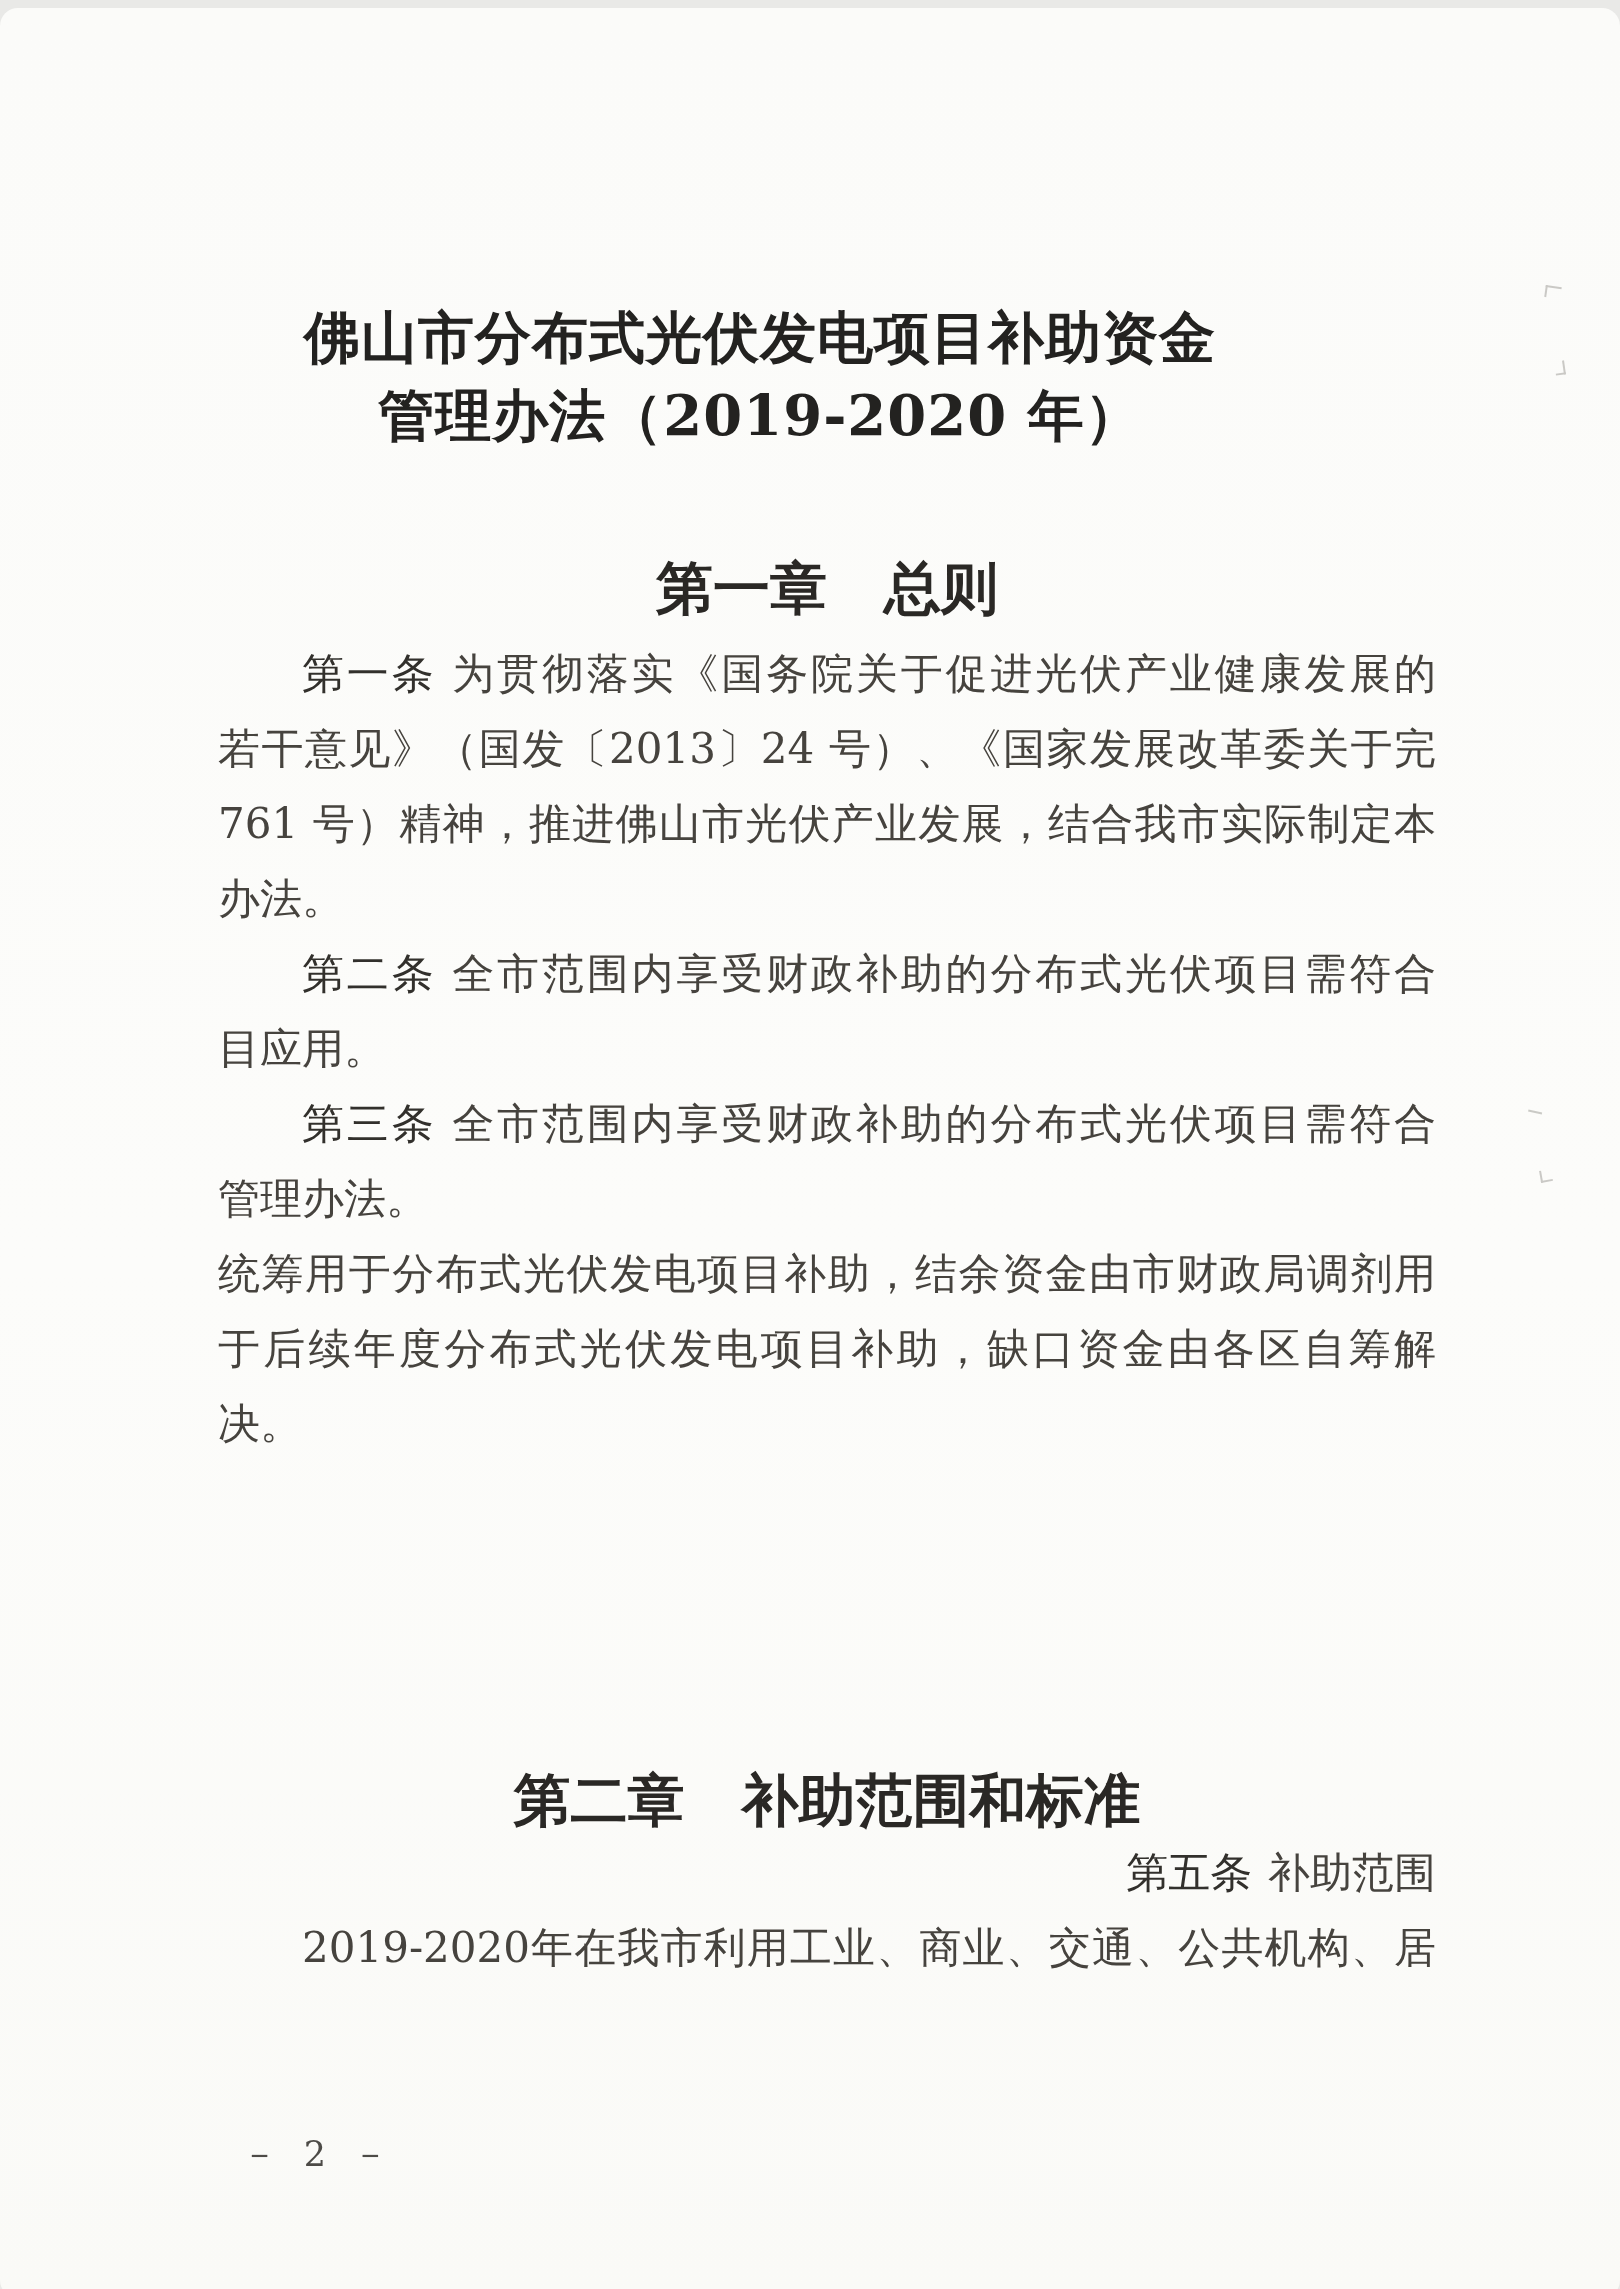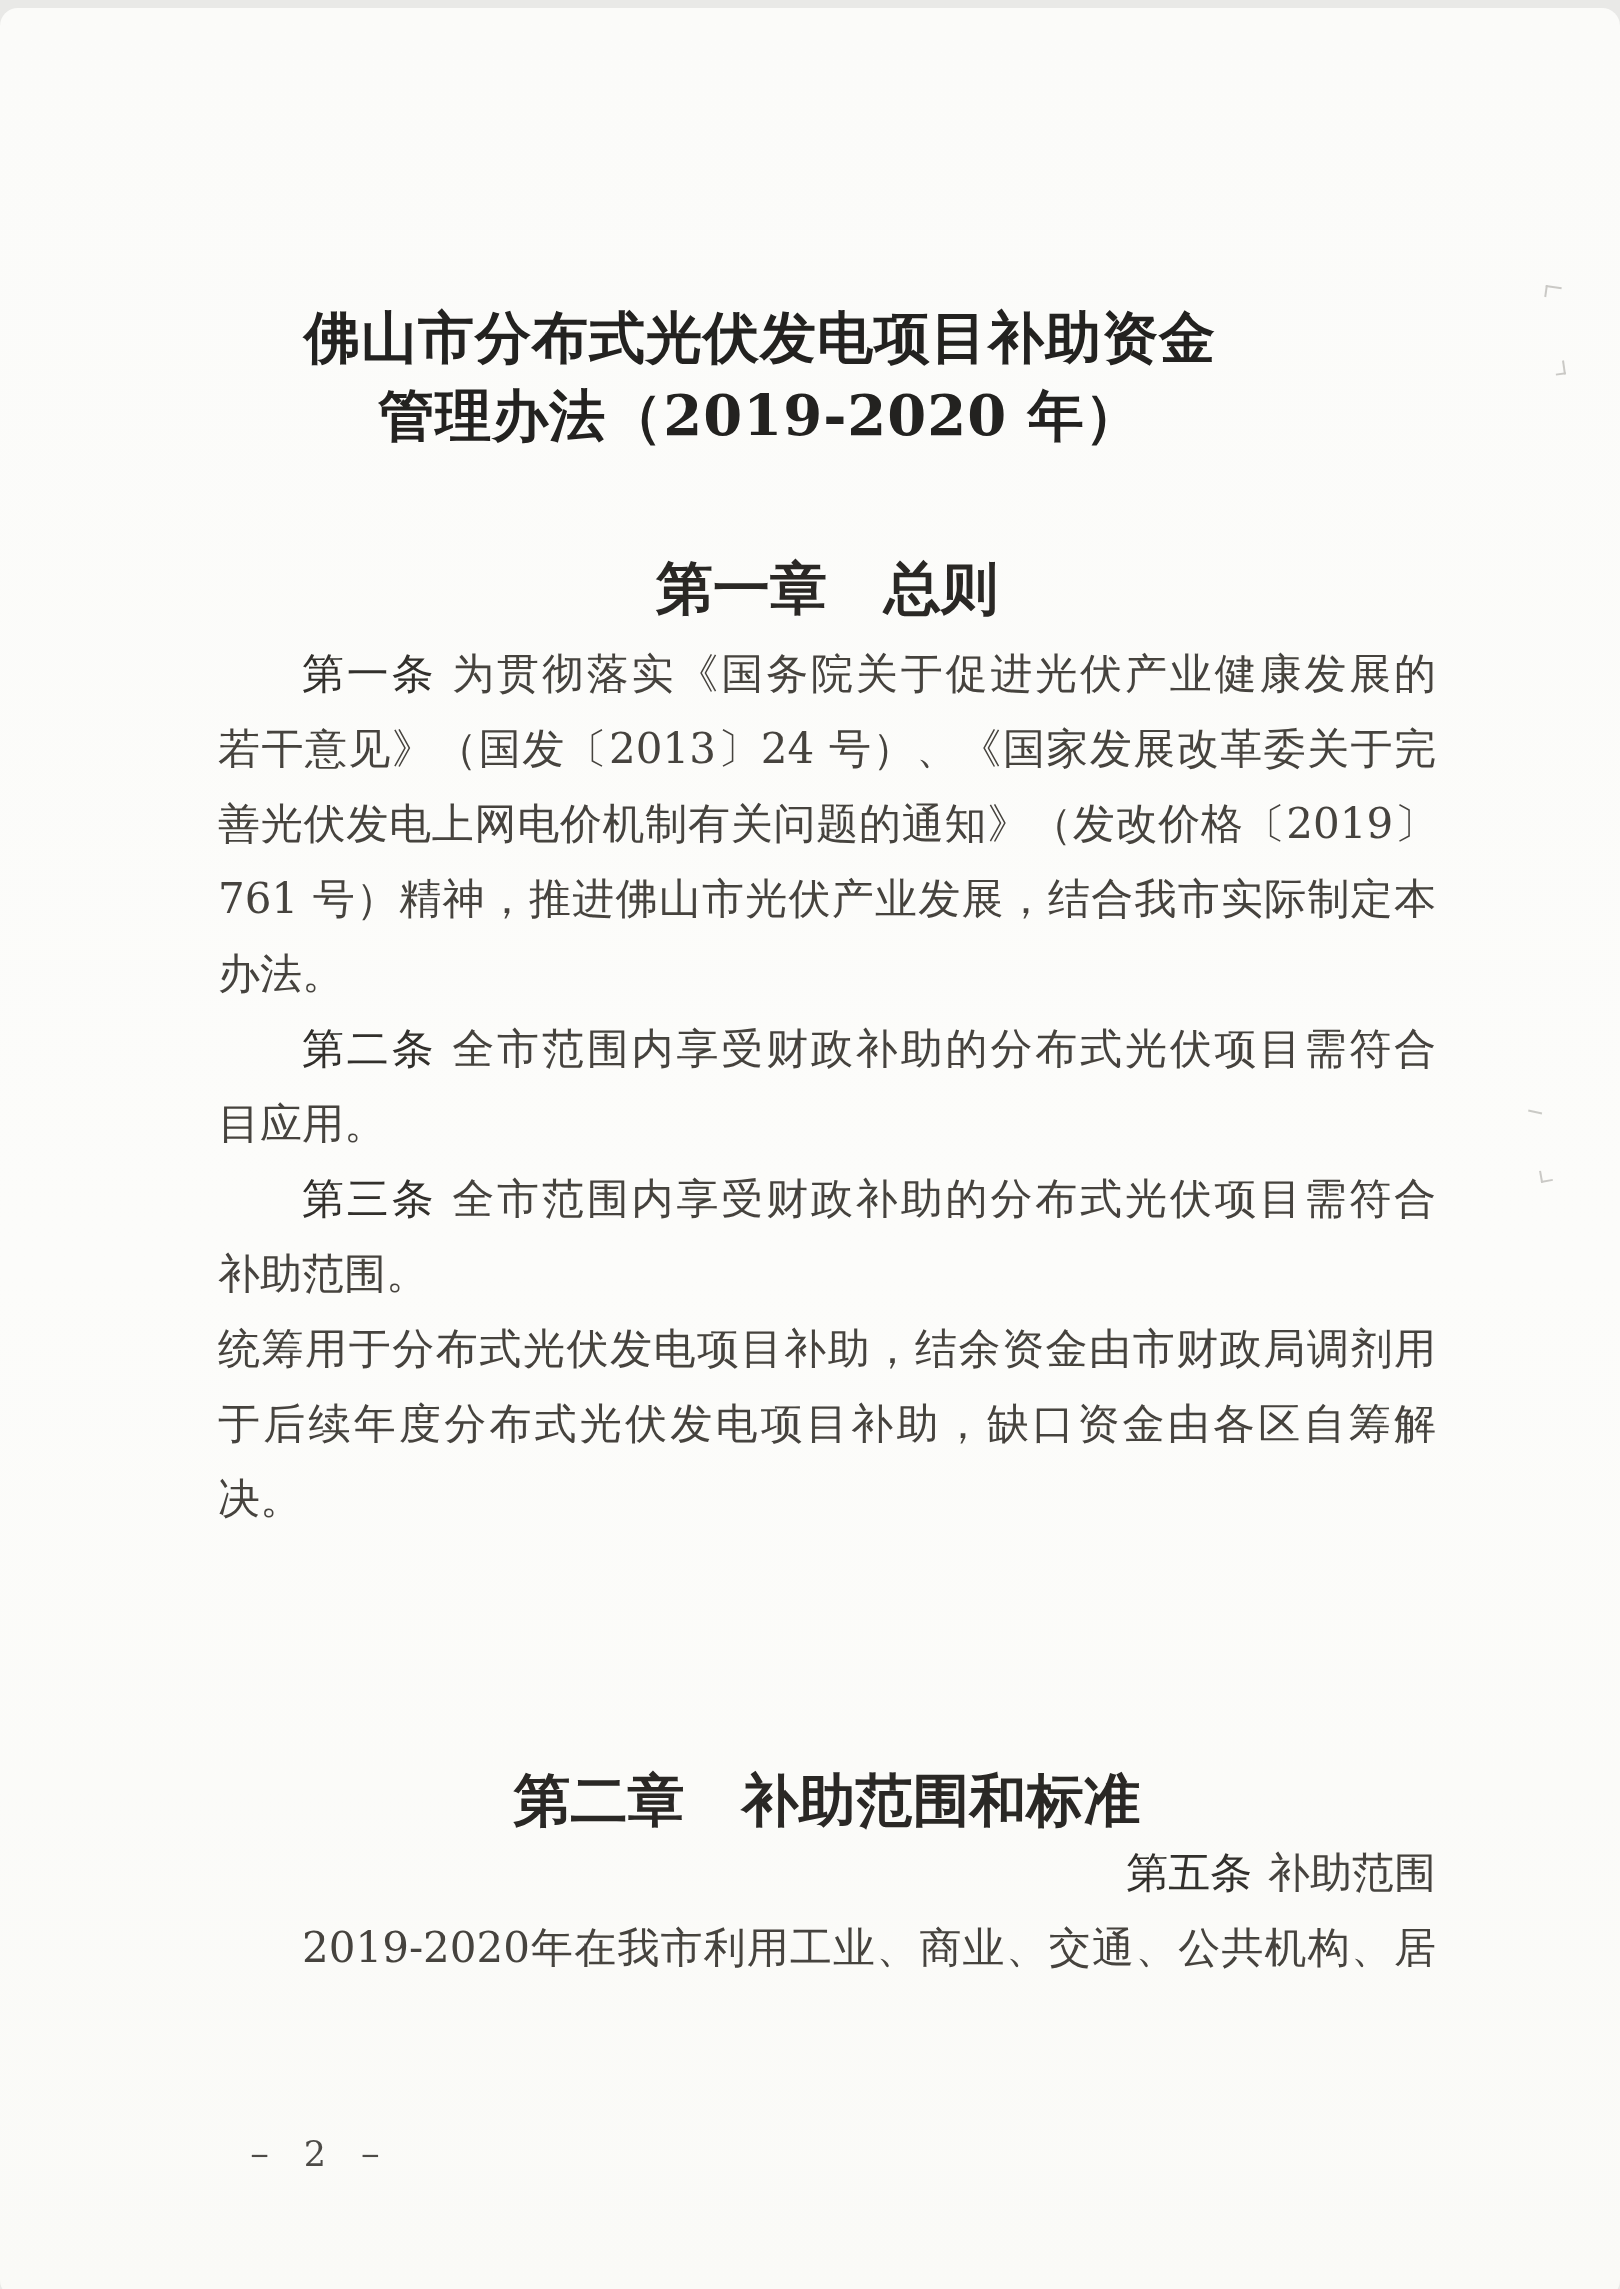--- a/index.html
+++ b/index.html
@@ -94,29 +94,28 @@
     <div class="title-line">佛山市分布式光伏发电项目补助资金</div>
     <div class="title-line">管理办法（2019-2020 年）</div>
   </div>
 
   <div class="chapter-heading ch1">第一章　总则</div>
 
   <div class="body-block b1">
 
     <div class="line fill indent"><span class="lbl">第一条</span><span>为贯彻落实《国务院关于促进光伏产业健康发展的</span></div>
     <div class="line fill">若干意见》（国发〔2013〕24 号）、《国家发展改革委关于完</div>
-    <div class="line fill">善光伏发电上网电价机制有关问题的通知》（发改价格〔2019〕</div>
     <div class="line fill">761 号）精神，推进佛山市光伏产业发展，结合我市实际制定本</div>
     <div class="line">办法。</div>
 
     <div class="line fill indent"><span class="lbl">第二条</span><span>全市范围内享受财政补助的分布式光伏项目需符合</span></div>
     <div class="line">目应用。</div>
 
     <div class="line fill indent"><span class="lbl">第三条</span><span>全市范围内享受财政补助的分布式光伏项目需符合</span></div>
-    <div class="line">补助范围。</div>
+    <div class="line">管理办法。</div>
 
     <div class="line fill">统筹用于分布式光伏发电项目补助，结余资金由市财政局调剂用</div>
     <div class="line fill">于后续年度分布式光伏发电项目补助，缺口资金由各区自筹解</div>
     <div class="line">决。</div>
   </div>
 
   <div class="chapter-heading ch2">第二章　补助范围和标准</div>
 
   <div class="body-block b2">
 

